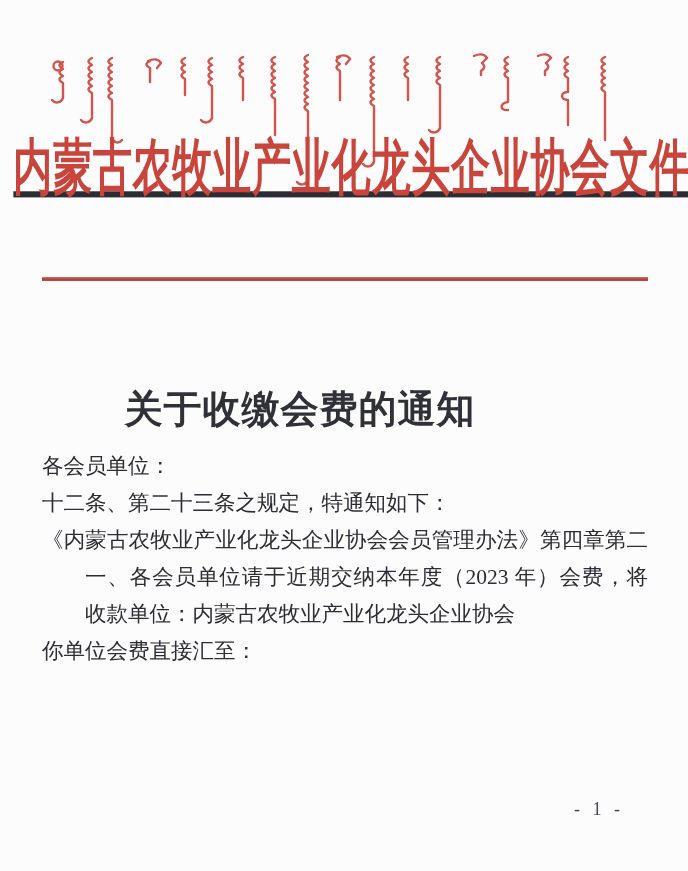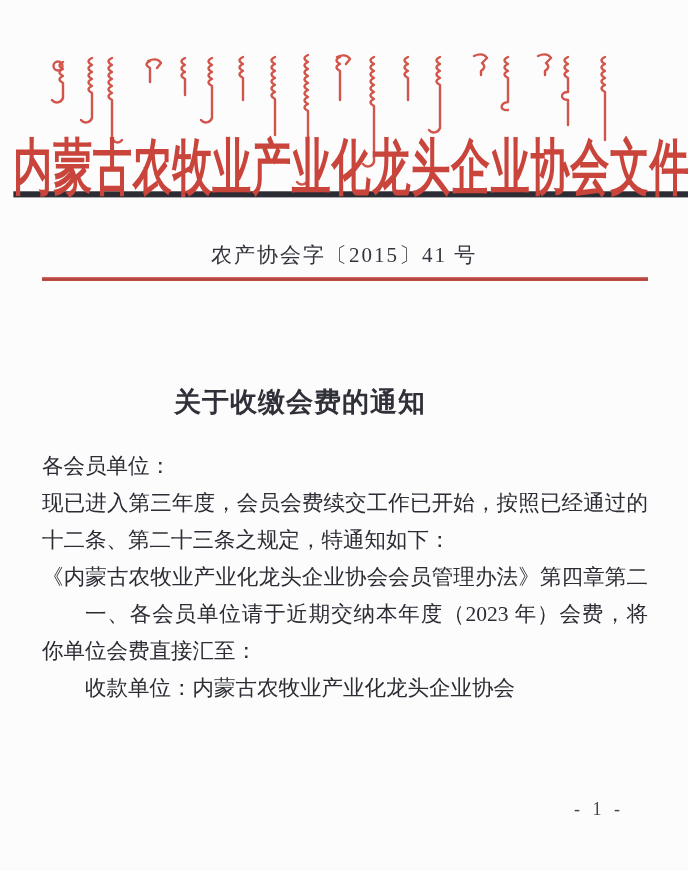--- a/index.html
+++ b/index.html
@@ -51,21 +51,21 @@
   }
   
   .red-rule{
     position:absolute;left:42px;top:277px;width:606px;height:4px;
     background:linear-gradient(to bottom,#d2736b 0%,#b23f39 55%,#c05049 100%);
   }
   
   .notice-title{
     position:absolute;left:0;top:384px;width:600px;
     text-align:center;
-    font-size:27px;font-weight:bold;letter-spacing:1px;
+    font-size:38px;font-weight:bold;letter-spacing:1px;
     color:#303138;
   }
   
   .notice-body{
     position:absolute;left:42px;top:448px;width:606px;
     font-size:21.5px;
   }
   .body-line{
     height:37px;line-height:37px;
     white-space:nowrap;
@@ -109,31 +109,29 @@
     <path d="M468 5 q-7 3 0 7 q-7 3 0 7 q-7 3 0 7 V50 c-8 1 -9 9 0 8"></path>
     <path d="M498 4 q9 -4 13 2 l-5 5 q5 4 -1 8 V23"></path>
     <path d="M528 5 q-7 3 0 7 q-7 3 0 7 q-7 3 0 7 V40 c-8 0 -8 8 0 8 V73"></path>
     <path d="M565 5 q-7 3 0 7 q-7 3 0 7 q-7 3 0 7 q-7 3 0 7 q-7 3 0 7 V88"></path>
   </svg>
 
   <div class="org-title">
     <span>内蒙古农牧业产业化龙头企业协会文件</span>
   </div>
 
-  <div class="doc-number">农产协会字〔2015〕41 号</div>
 
   <div class="red-rule"></div>
 
   <div class="notice-title">关于收缴会费的通知</div>
 
   <div class="notice-body">
     <div class="body-line">各会员单位：</div>
-    <div class="body-line stretch">现已进入第三年度，会员会费续交工作已开始，按照已经通过的</div>
     <div class="body-line">十二条、第二十三条之规定，特通知如下：</div>
     <div class="body-line stretch">《内蒙古农牧业产业化龙头企业协会会员管理办法》第四章第二</div>
     <div class="body-line indent stretch">一、各会员单位请于近期交纳本年度（2023 年）会费，将</div>
+    <div class="body-line indent">收款单位：内蒙古农牧业产业化龙头企业协会</div>
     <div class="body-line">你单位会费直接汇至：</div>
-    <div class="body-line indent">收款单位：内蒙古农牧业产业化龙头企业协会</div>
   </div>
 
   <div class="page-number">- 1 -</div>
 
 </div>
 
 </body></html>

